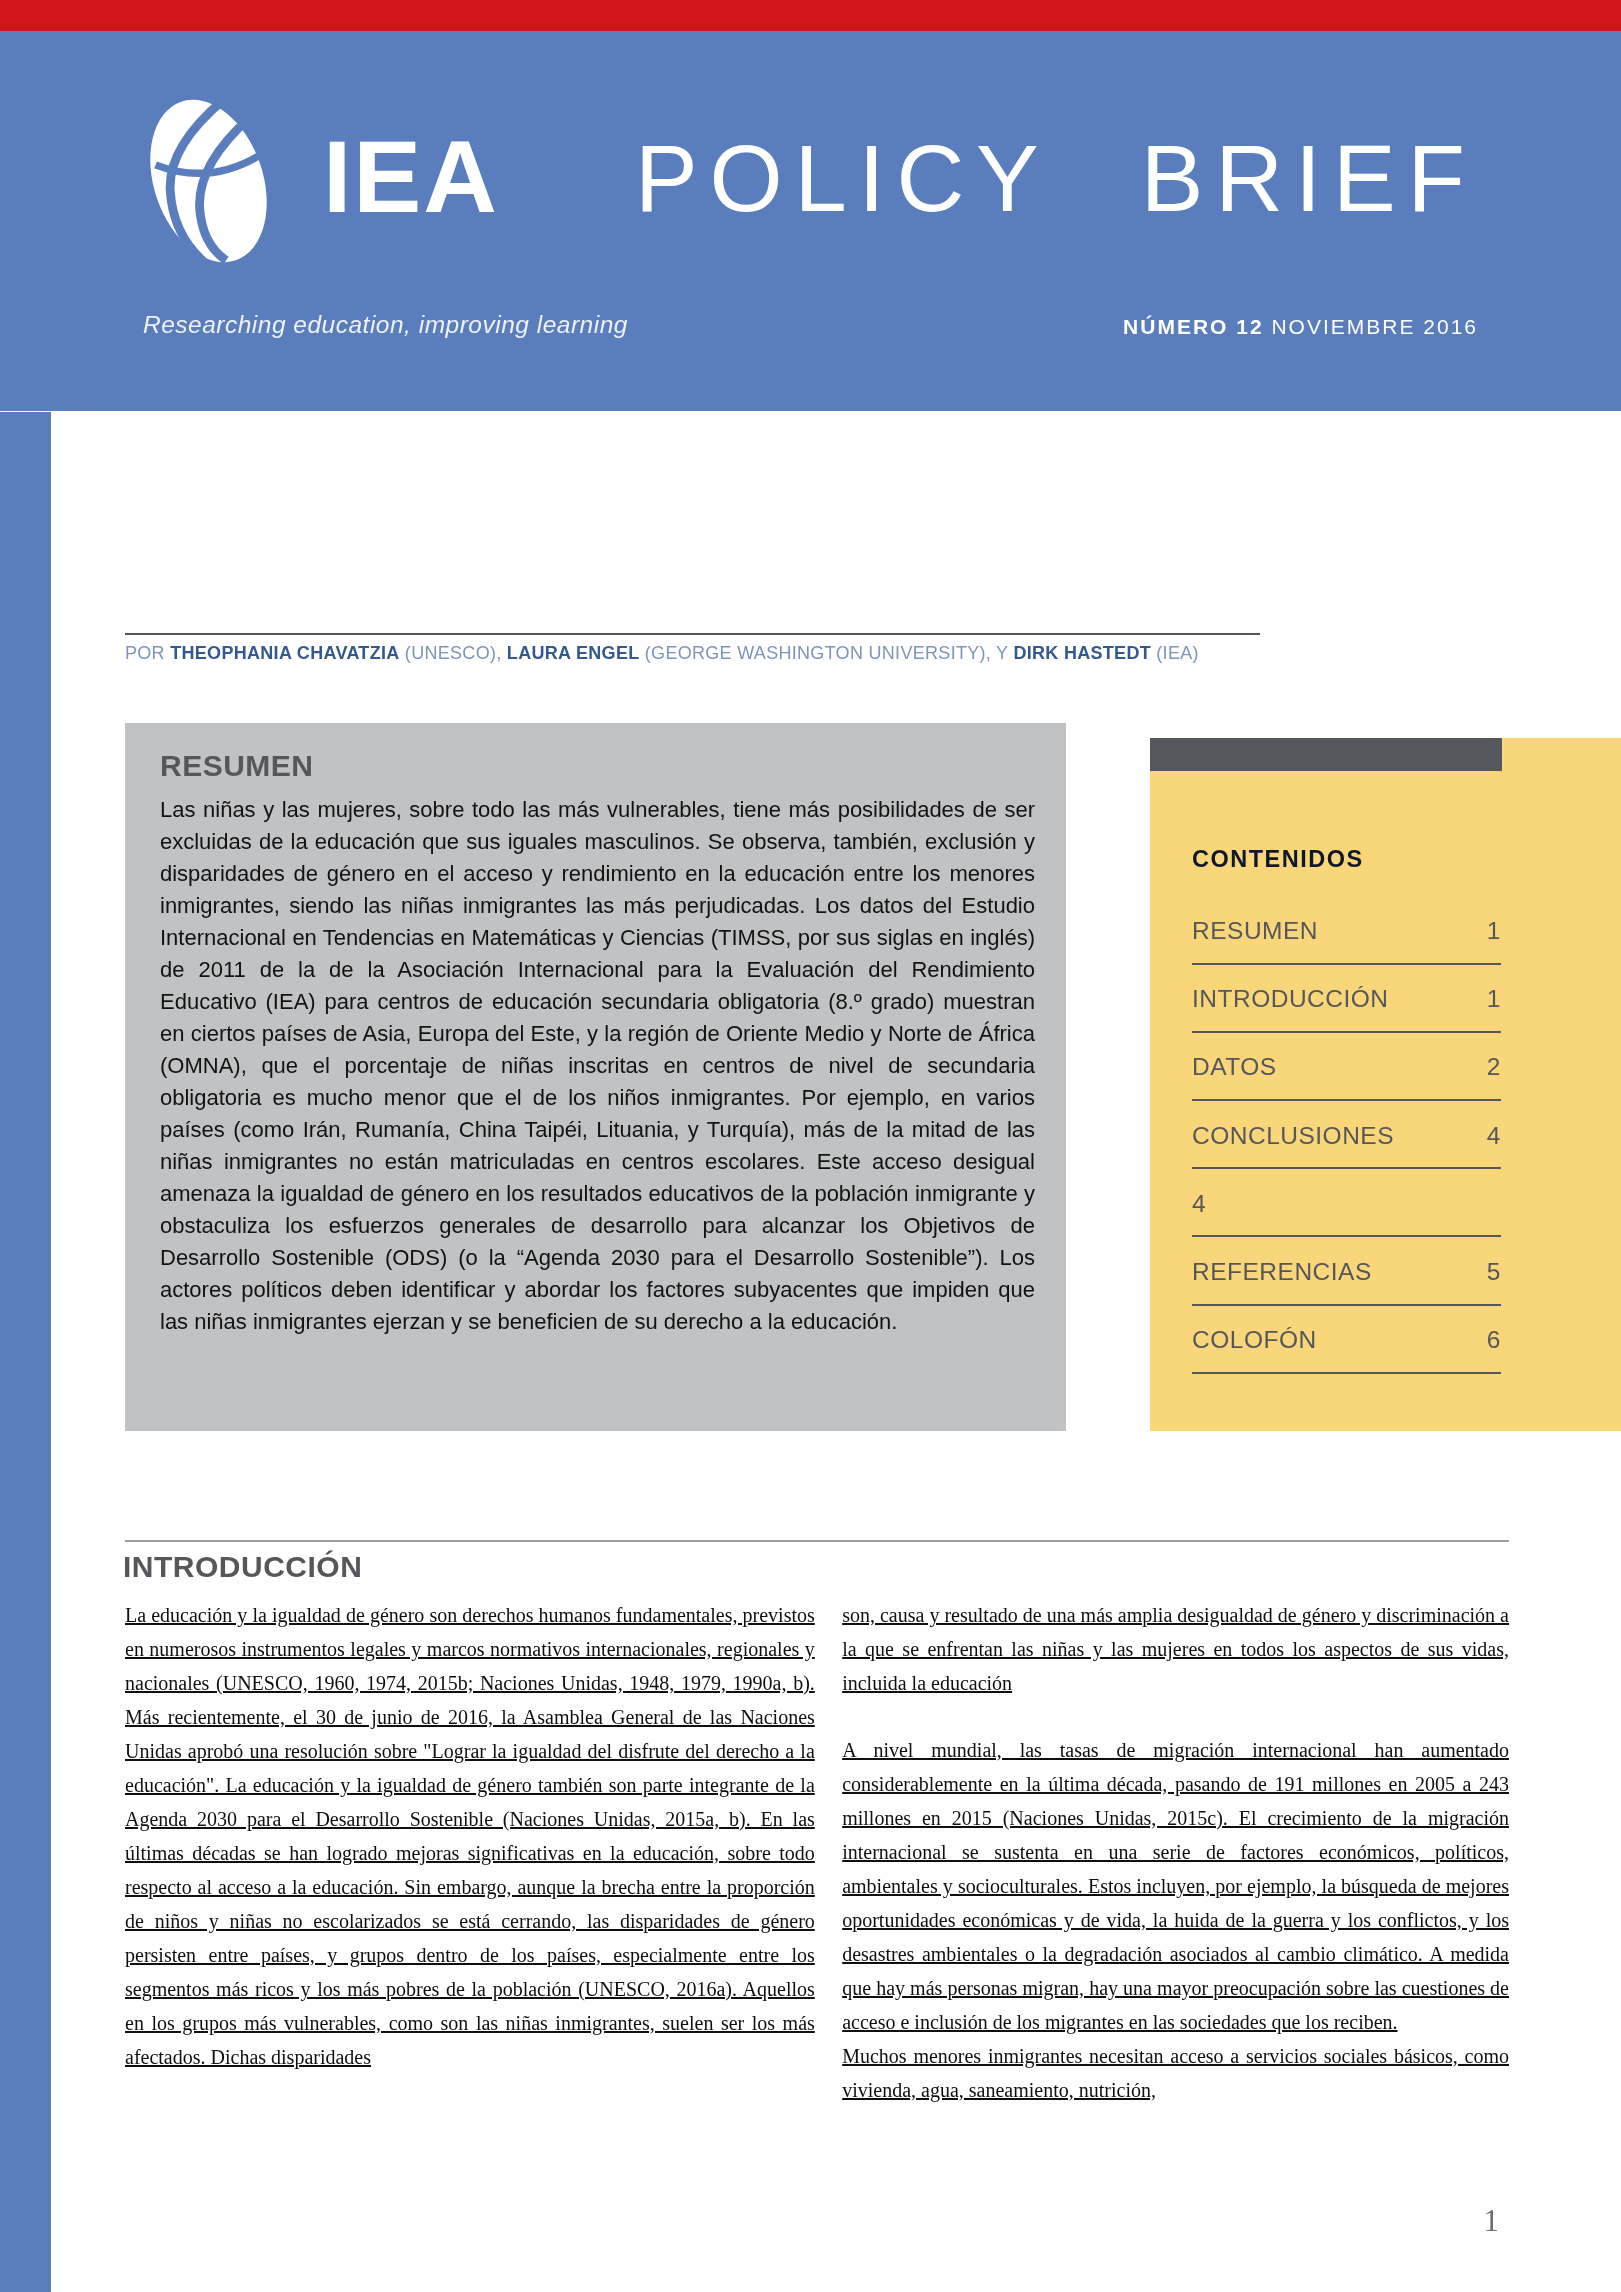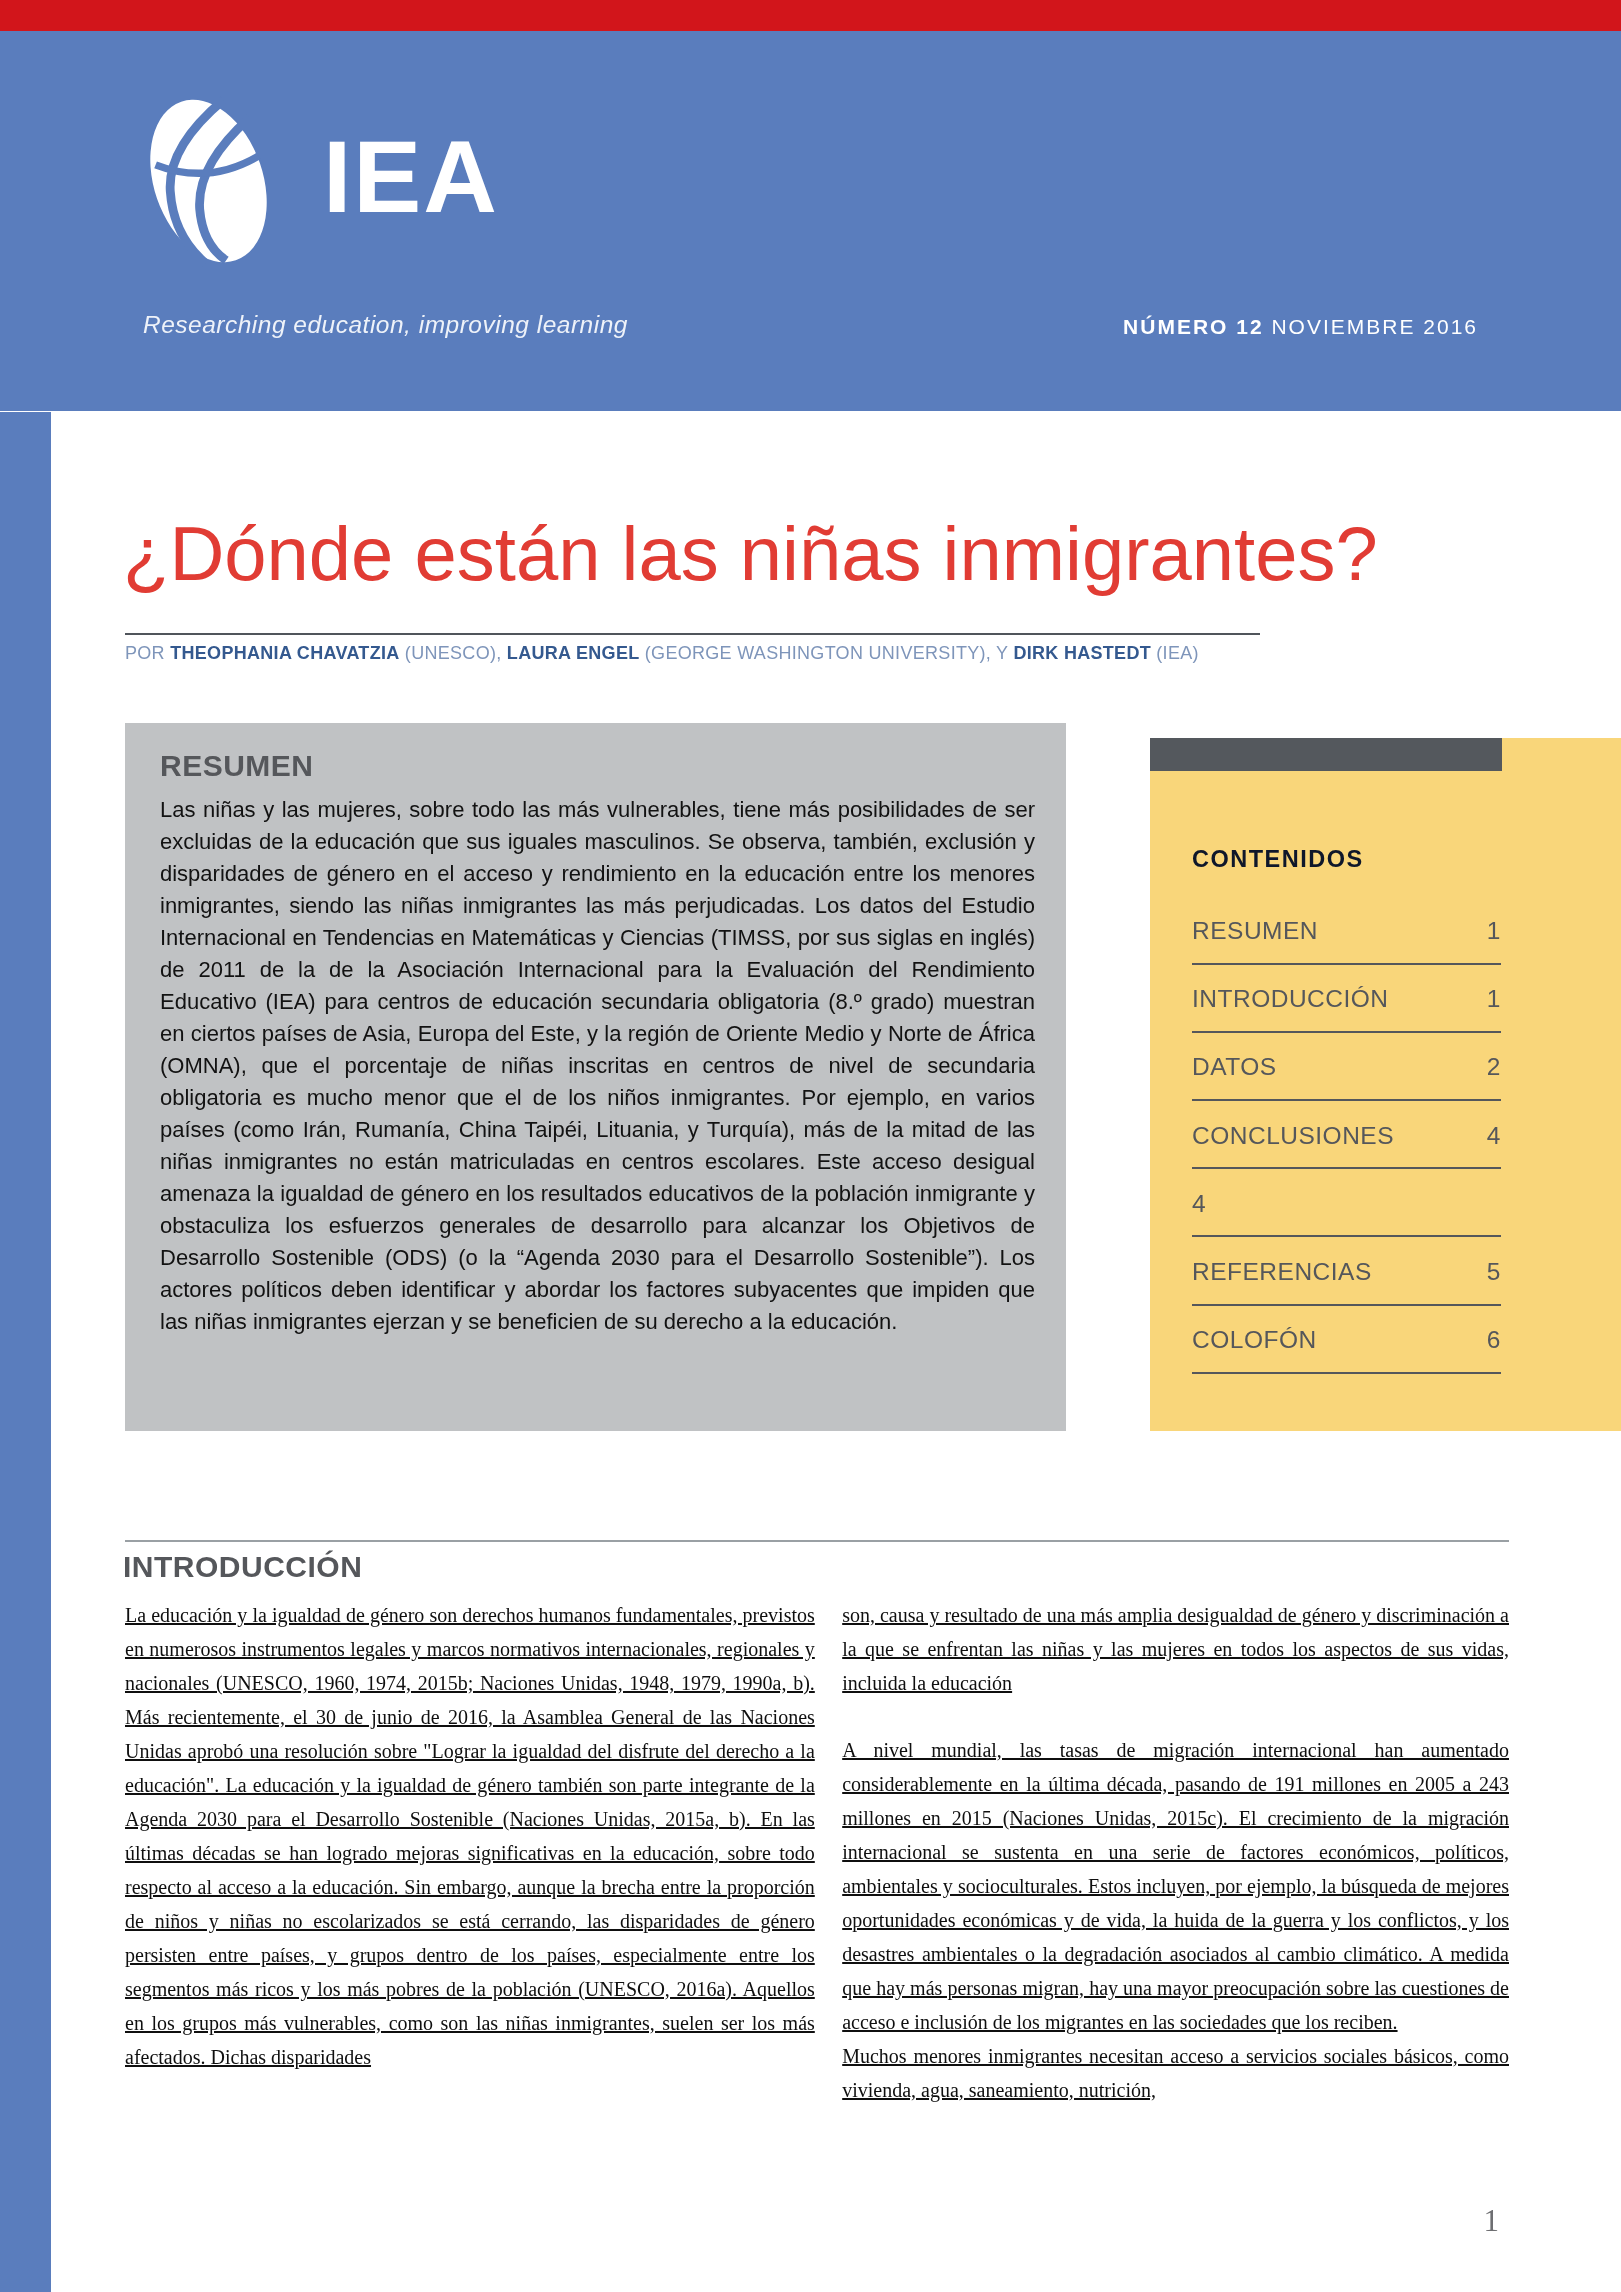--- a/index.html
+++ b/index.html
@@ -106,27 +106,27 @@
   <div class="red-bar"></div>
 
   <div class="header">
     <svg class="logo-globe" viewBox="0 0 100 126">
       <ellipse cx="50" cy="63" rx="37" ry="57" fill="#ffffff" transform="rotate(-19 50 63)"></ellipse>
       <path d="M60 8 Q 22 40 24 70 Q 26 100 48 119" fill="none" stroke="#5A7DBD" stroke-width="6"></path>
       <path d="M78 20 Q 42 52 44 82 Q 46 106 62 117" fill="none" stroke="#5A7DBD" stroke-width="6"></path>
       <path d="M14 52 Q 50 66 84 46" fill="none" stroke="#5A7DBD" stroke-width="5"></path>
     </svg>
     <div class="brand">IEA</div>
+    <div class="masthead">POLICY BRIEF</div>
     <div class="tagline">Researching education, improving learning</div>
     <div class="issue"><b>NÚMERO 12</b><span> NOVIEMBRE 2016</span></div>
   </div>
 
   <div class="left-stripe"></div>
 
-  <h1 class="title">¿Dónde están las niñas inmigrantes?</h1>
 
   <div class="byline-rule"></div>
 
   <p class="byline"><span>POR </span><span class="au">THEOPHANIA CHAVATZIA</span><span> (UNESCO), </span><span class="au">LAURA ENGEL</span><span> (GEORGE WASHINGTON UNIVERSITY), Y </span><span class="au">DIRK HASTEDT</span><span> (IEA)</span></p>
 
   <div class="resumen">
     <h2>RESUMEN</h2>
     <p>Las niñas y las mujeres, sobre todo las más vulnerables, tiene más posibilidades de ser excluidas de la educación que sus iguales masculinos. Se observa, también, exclusión y disparidades de género en el acceso y rendimiento en la educación entre los menores inmigrantes, siendo las niñas inmigrantes las más perjudicadas. Los datos del Estudio Internacional en Tendencias en Matemáticas y Ciencias (TIMSS, por sus siglas en inglés) de 2011 de la de la Asociación Internacional para la Evaluación del Rendimiento Educativo (IEA) para centros de educación secundaria obligatoria (8.º grado) muestran en ciertos países de Asia, Europa del Este, y la región de Oriente Medio y Norte de África (OMNA), que el porcentaje de niñas inscritas en centros de nivel de secundaria obligatoria es mucho menor que el de los niños inmigrantes. Por ejemplo, en varios países (como Irán, Rumanía, China Taipéi, Lituania, y Turquía), más de la mitad de las niñas inmigrantes no están matriculadas en centros escolares. Este acceso desigual amenaza la igualdad de género en los resultados educativos de la población inmigrante y obstaculiza los esfuerzos generales de desarrollo para alcanzar los Objetivos de Desarrollo Sostenible (ODS) (o la “Agenda 2030 para el Desarrollo Sostenible”). Los actores políticos deben identificar y abordar los factores subyacentes que impiden que las niñas inmigrantes ejerzan y se beneficien de su derecho a la educación.</p>
   </div>
 

